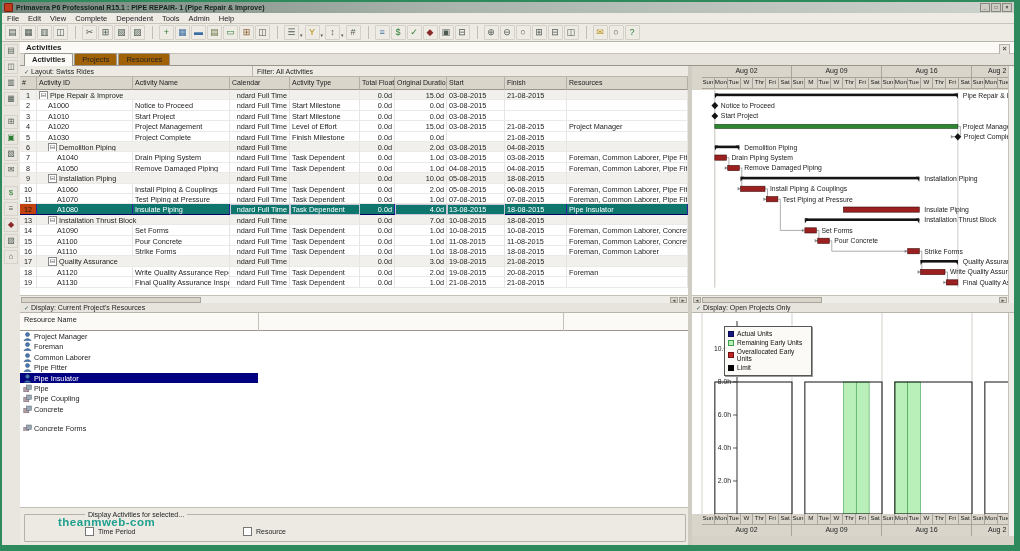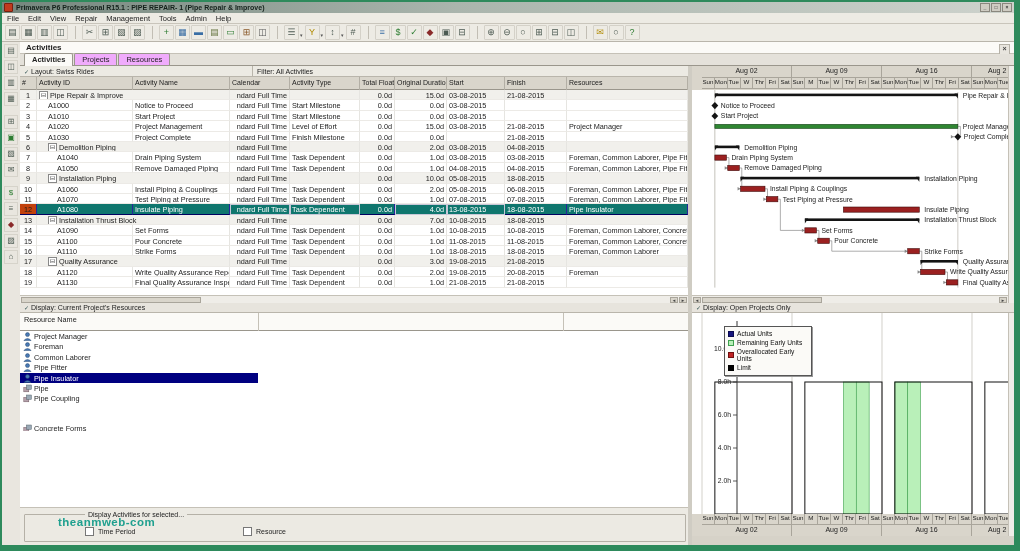--- a/index.html
+++ b/index.html
@@ -24,21 +24,21 @@
   
   .leftbar{left:0;top:40px;width:18px;height:503px;background:#e9e6df;border-right:1px solid #bcb8ae}
   .lbi{width:12px;height:12px;margin:2px 0 0 2px;border:1px solid #d6d3ca;font-size:8px;line-height:11px;text-align:center;color:#4c5a52;background:#e9e6df}
   .lbgap{height:7px}
   
   .panelhdr{left:18px;top:40px;width:994px;height:12px;background:#fbfaf7;border-bottom:1px solid #c5c1b7;
             font-size:8px;font-weight:bold;color:#1a1a1a;display:flex;align-items:center;padding-left:6px;box-sizing:border-box}
   .panelclose{position:absolute;right:4px;top:2px;width:9px;height:9px;font-size:7px;line-height:8px;text-align:center;
               color:#444;border:1px solid #b5b1a7;background:#e8e5de}
   .tabs{left:18px;top:52px;width:994px;height:12px;background:#e4e1da;border-bottom:1px solid #9a968c;display:flex;align-items:flex-end;padding-left:4px;box-sizing:border-box}
-  .tab{font-size:7.5px;color:#222;padding:1px 7px;border:1px solid #9a968c;border-bottom:none;background:#f0abfc;margin-right:1px;border-radius:2px 2px 0 0}
+  .tab{font-size:7.5px;color:#222;padding:1px 7px;border:1px solid #9a968c;border-bottom:none;background:#a16207;margin-right:1px;border-radius:2px 2px 0 0}
   .tab.active{background:#fbfaf7;font-weight:bold;position:relative;top:1px;padding-bottom:2px}
   
   .layoutbar{left:18px;top:64px;width:668px;height:11px;background:#eceae3;border-bottom:1px solid #b9b5ab;font-size:7px;color:#222;display:flex;align-items:center;box-sizing:border-box}
   .lb-check{color:#355;font-size:6px;margin:0 2px 0 4px}
   .lb-div{width:1px;height:11px;background:#b9b5ab;margin-left:4px;margin-right:4px}
   
   .colhdr{left:18px;top:75px;width:668px;height:13px;background:#d9d5cb;border-bottom:1px solid #9a968c;box-sizing:border-box}
   .hcell{position:absolute;top:0;height:13px;font-size:7px;color:#222;border-right:1px solid #b3afa5;box-sizing:border-box;
          padding:2px 2px 0 2px;overflow:hidden;white-space:nowrap}
   .tbody{left:18px;top:88px;width:668px;height:205px;background:#fff;overflow:hidden}
@@ -105,22 +105,22 @@
       <span>_</span>
       <span>□</span>
       <span>×</span>
     </span>
   </div>
 
   <div class="abs menubar">
       <span>File</span>
       <span>Edit</span>
       <span>View</span>
-      <span>Repair</span>
-      <span>Management</span>
+      <span>Complete</span>
+      <span>Dependent</span>
       <span>Tools</span>
       <span>Admin</span>
       <span>Help</span>
     </div>
   <div class="abs toolbar">
       <span class="tbi">▤</span>
       <span class="tbi">▦</span>
       <span class="tbi">▥</span>
       <span class="tbi">◫</span>
       <span class="tbsep"></span>
@@ -649,20 +649,27 @@
         </svg>
         <span class="resname" style="z-index: 2;">Pipe Coupling</span>
       </div>
       <div class="resrow" style="top: 52px;">
         <svg width="9" height="9">
           <rect x="0.8" y="3.4" width="5" height="4.4" fill="#b5a0aa" stroke="#6e5660" stroke-width="0.5"></rect>
           <rect x="3.4" y="1" width="5" height="4.4" fill="#9aa8b5" stroke="#56646e" stroke-width="0.5"></rect>
         </svg>
         <span class="resname" style="z-index: 2;">Pipe</span>
       </div>
+      <div class="resrow" style="top: 72.8px;">
+        <svg width="9" height="9">
+          <rect x="0.8" y="3.4" width="5" height="4.4" fill="#b5a0aa" stroke="#6e5660" stroke-width="0.5"></rect>
+          <rect x="3.4" y="1" width="5" height="4.4" fill="#9aa8b5" stroke="#56646e" stroke-width="0.5"></rect>
+        </svg>
+        <span class="resname" style="z-index: 2;">Concrete</span>
+      </div>
       <div class="resrow" style="top: 92px; padding-left: 41px;">
         <svg width="9" height="9">
           <rect x="0.8" y="3.4" width="5" height="4.4" fill="#b5a0aa" stroke="#6e5660" stroke-width="0.5"></rect>
           <rect x="3.4" y="1" width="5" height="4.4" fill="#9aa8b5" stroke="#56646e" stroke-width="0.5"></rect>
         </svg>
         <span class="resname" style="z-index: 2;">Concrete Forms</span>
       </div>
     </div>
   <div class="abs bleft"></div>
 

